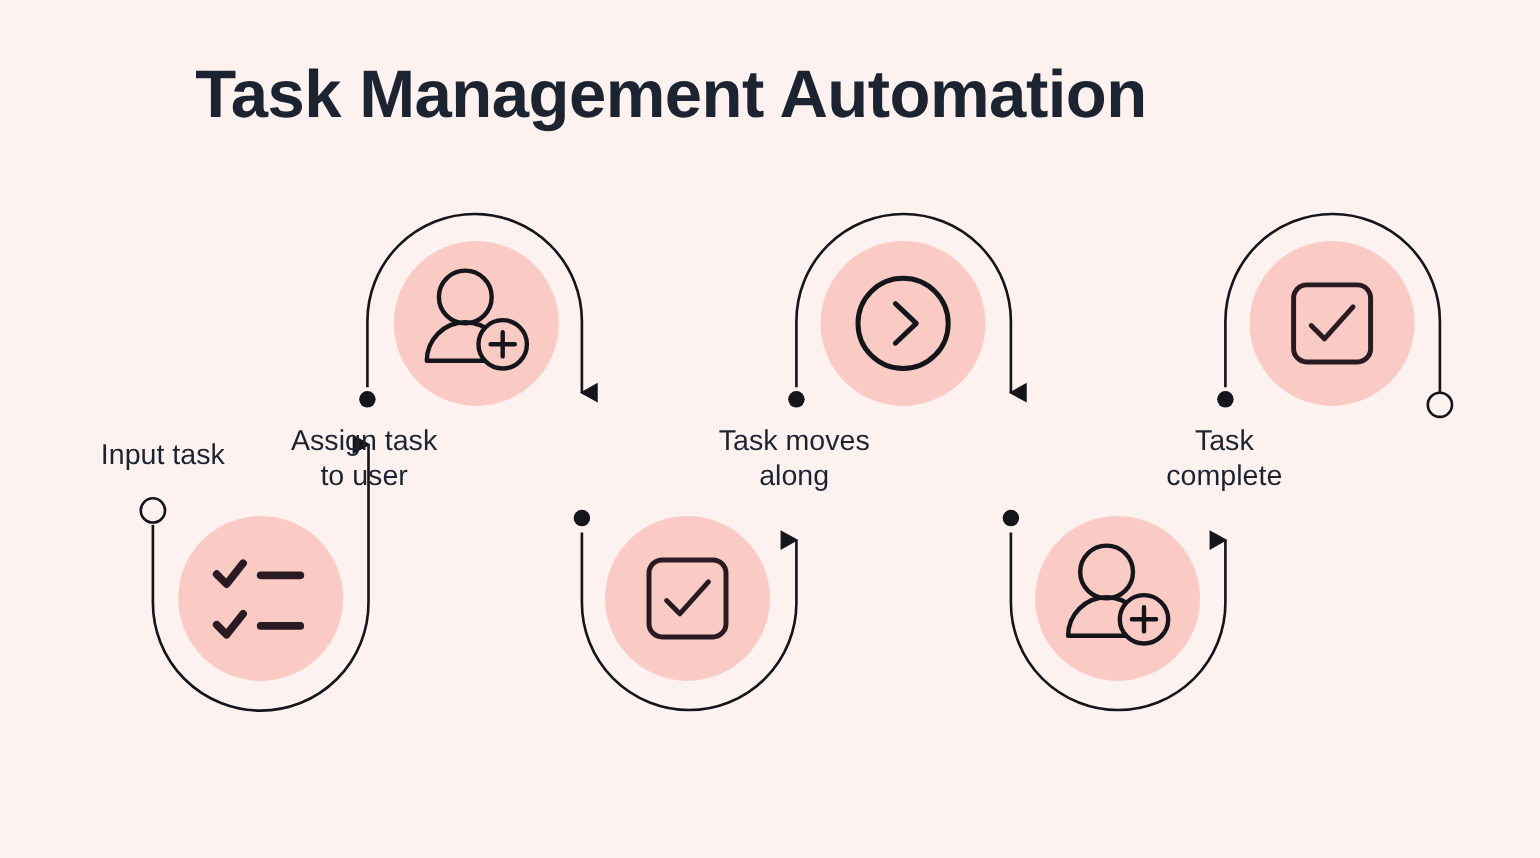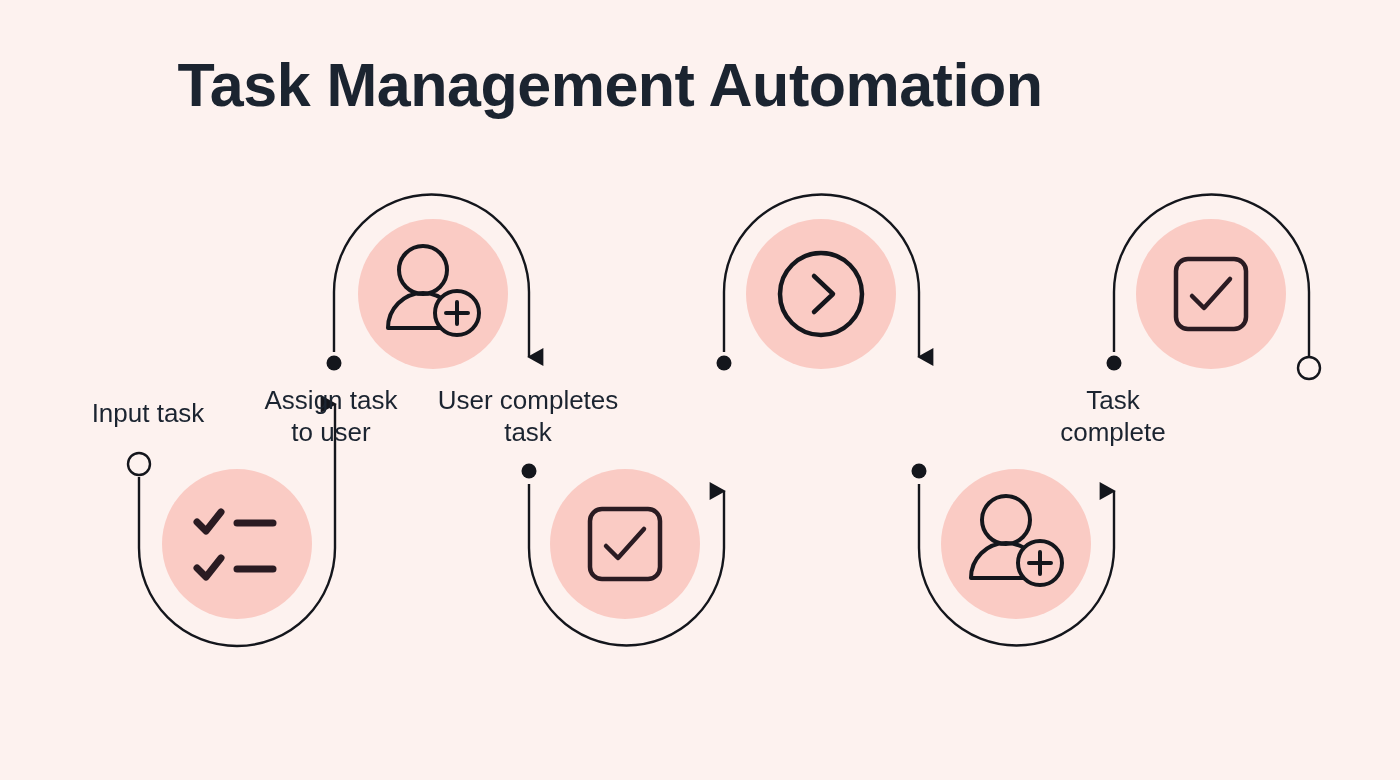--- a/index.html
+++ b/index.html
@@ -130,21 +130,21 @@
       <path d="M-40,24 L-31,33 L-16,14"></path>
       <path d="M0,25 L36,25"></path>
     </g>
   </svg>
 
   <div class="node-label" style="left:48px; top:398px; width:200px;">Input task</div>
 
   <div class="node-label" style="left:226px; top:385px; width:210px;">Assign task
 to user</div>
 
-  <div class="node-label" style="left:413px; top:385px; width:230px;">User completes
-task</div>
 
+  <div class="node-label" style="left:617px; top:385px; width:210px;">Task moves
+along</div>
 
 
   <div class="node-label" style="left:1013px; top:385px; width:200px;">Task
 complete</div>
 
 </div>
 
 </body></html>

